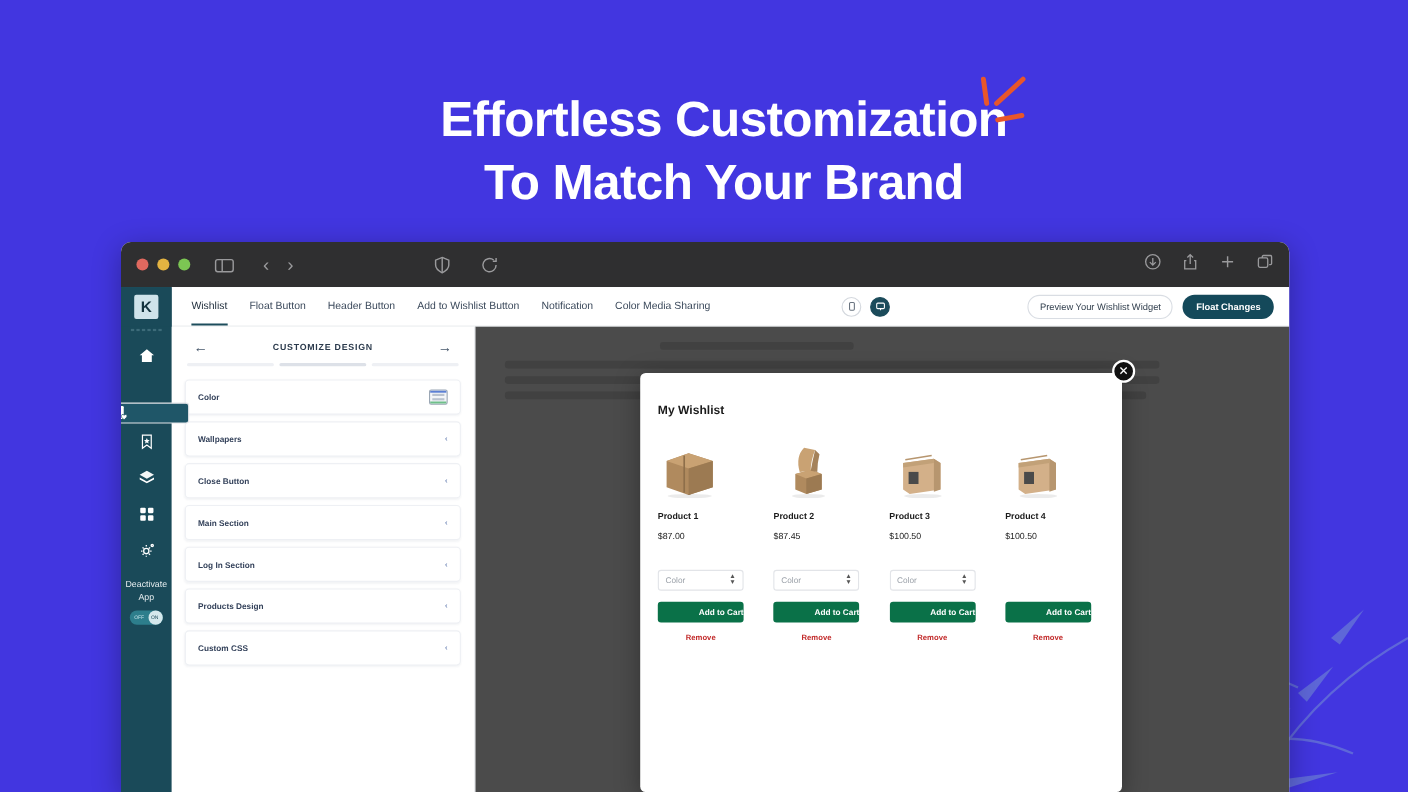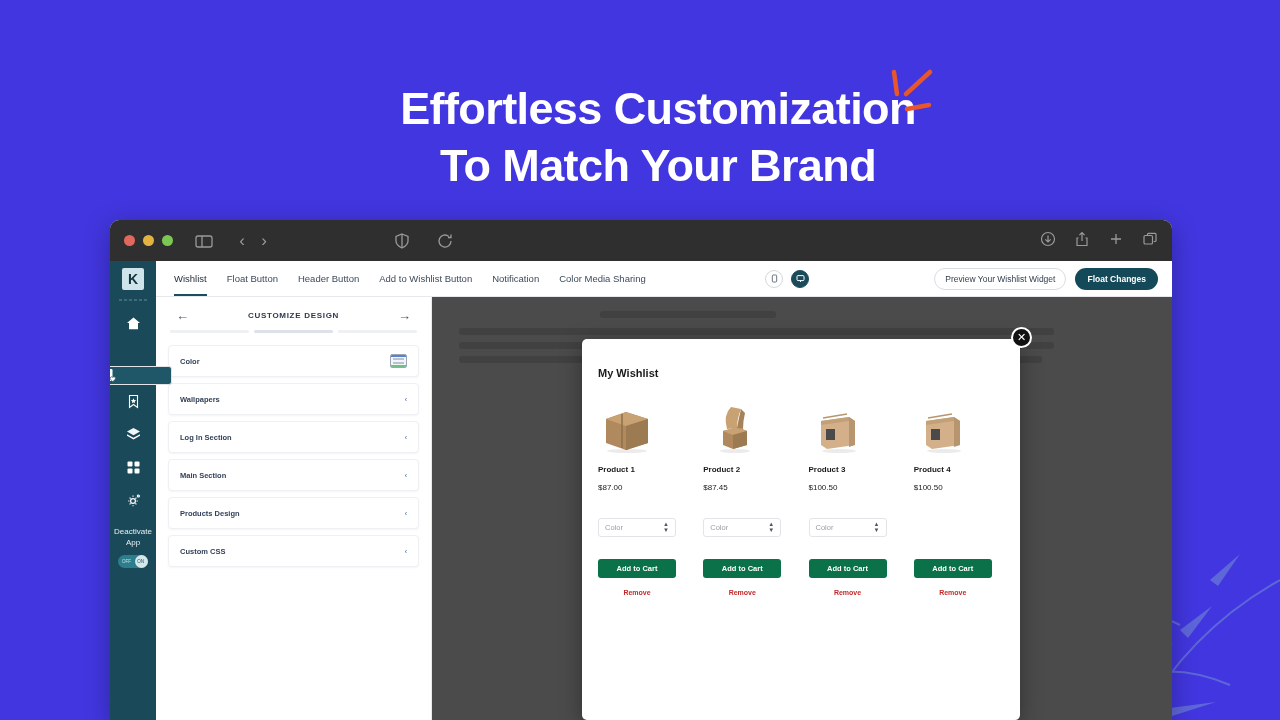--- a/index.html
+++ b/index.html
@@ -184,22 +184,22 @@
   .p-name { font-size: 8px; font-weight: bold; color: #1b1b1b; margin-top: 12px; }
   .p-price { font-size: 8px; color: #1b1b1b; margin-top: 9px; }
   .sel {
     margin-top: 26px; height: 19px; border: 1px solid #e2e4e8; border-radius: 3px;
     display: flex; align-items: center; padding: 0 6px; font-size: 7.5px; color: #9aa0a8;
     cursor: pointer; justify-content: space-between; width: 78px;
   }
   .sel.hidden { visibility: hidden; }
   .sel .caret { font-size: 6px; color: #555; line-height: .9; text-align: center; }
   .btn-cart {
-    margin-top: 22px; width: 78px; height: 19px; background: #0a7148; color: #fff;
-    border: none; border-radius: 3px; font-size: 7.5px; font-weight: bold; cursor: pointer;
+    margin-top: 10px; width: 78px; height: 19px; background: #0a7148; color: #fff;
+    border: none; border-radius: 3px; font-size: 7.5px; font-weight: bold; cursor: pointer; text-align: right;
   }
   .remove {
     display: block; width: 78px; text-align: center; margin-top: 11px;
     font-size: 7px; font-weight: bold; color: #c22a2a; cursor: pointer;
   }
 </style>
 </head>
 <body>
 
 <svg class="leaf-art" viewBox="0 0 260 300">
@@ -412,25 +412,29 @@
             <s></s>
             <s></s>
             <u></u>
           </span>
       </div>
       <div class="acc">
         <span class="acc-label">Wallpapers</span>
         <span class="acc-chev">‹</span>
       </div>
       <div class="acc">
+        <span class="acc-label">Close Button</span>
+        <span class="acc-chev">‹</span>
+      </div>
+      <div class="acc">
+        <span class="acc-label">Main Section</span>
+        <span class="acc-chev">‹</span>
+      </div>
+      <div class="acc">
         <span class="acc-label">Log In Section</span>
-        <span class="acc-chev">‹</span>
-      </div>
-      <div class="acc">
-        <span class="acc-label">Main Section</span>
         <span class="acc-chev">‹</span>
       </div>
       <div class="acc">
         <span class="acc-label">Products Design</span>
         <span class="acc-chev">‹</span>
       </div>
       <div class="acc">
         <span class="acc-label">Custom CSS</span>
         <span class="acc-chev">‹</span>
       </div>

